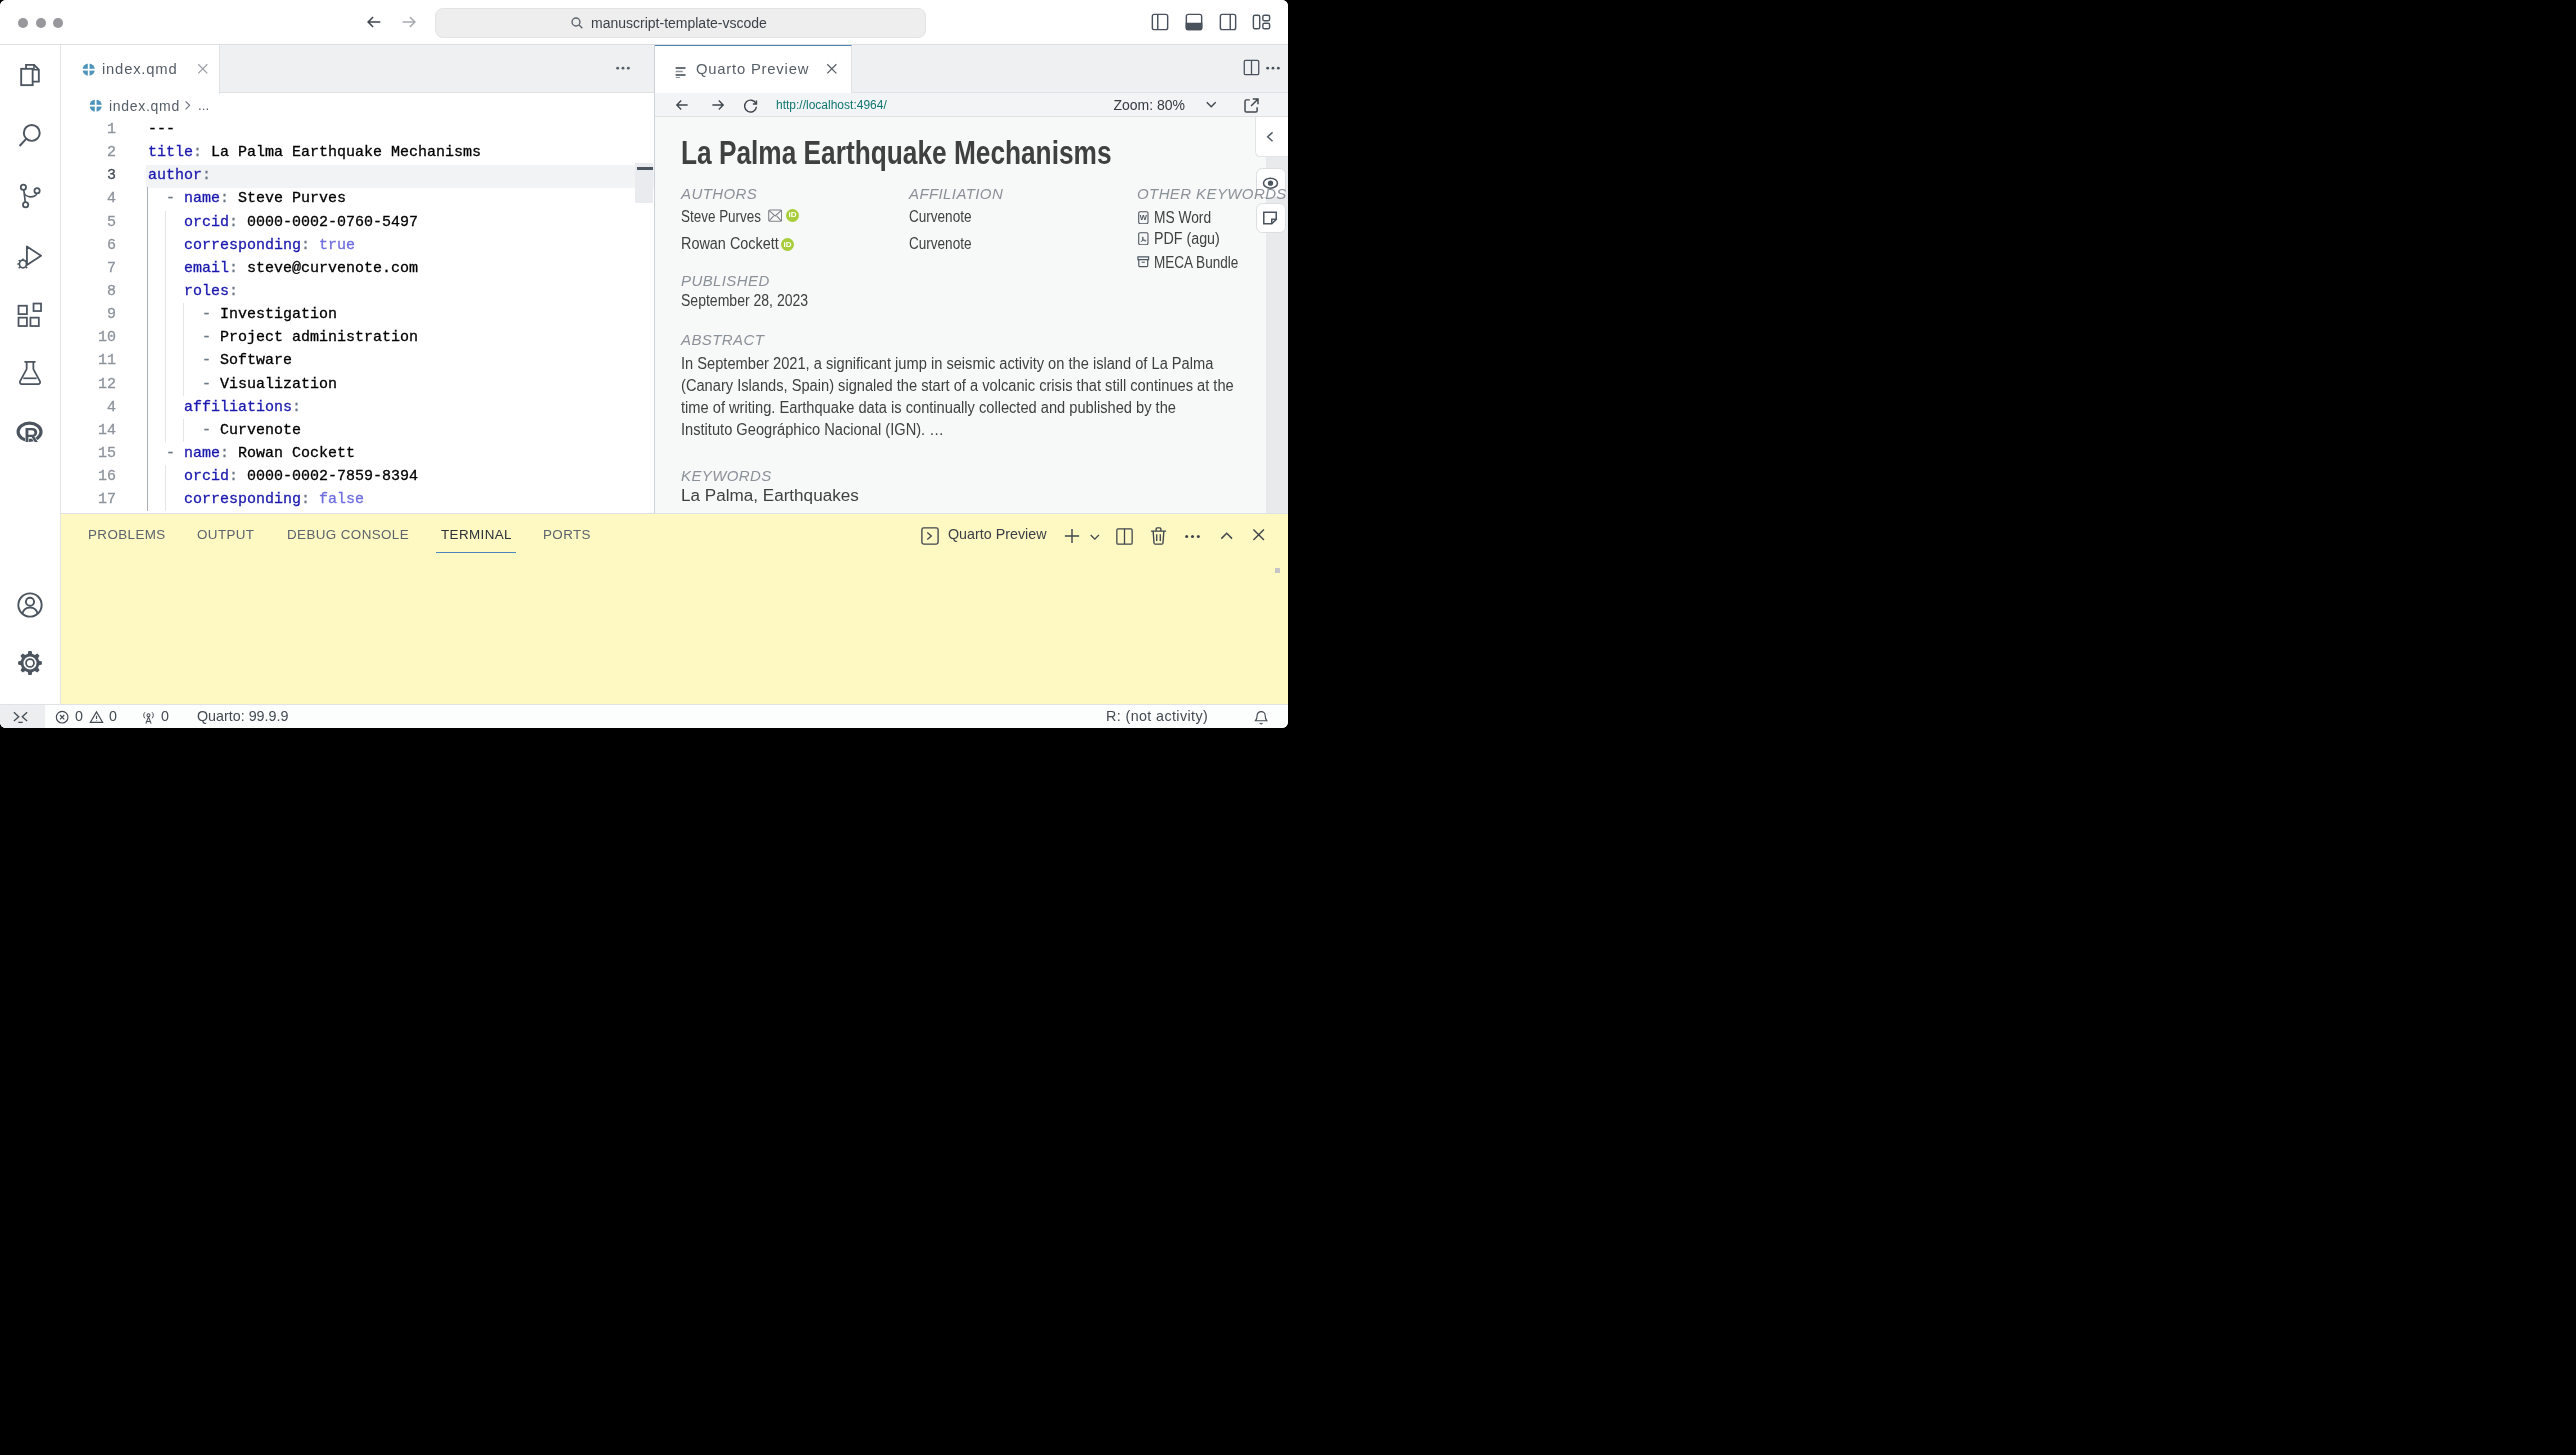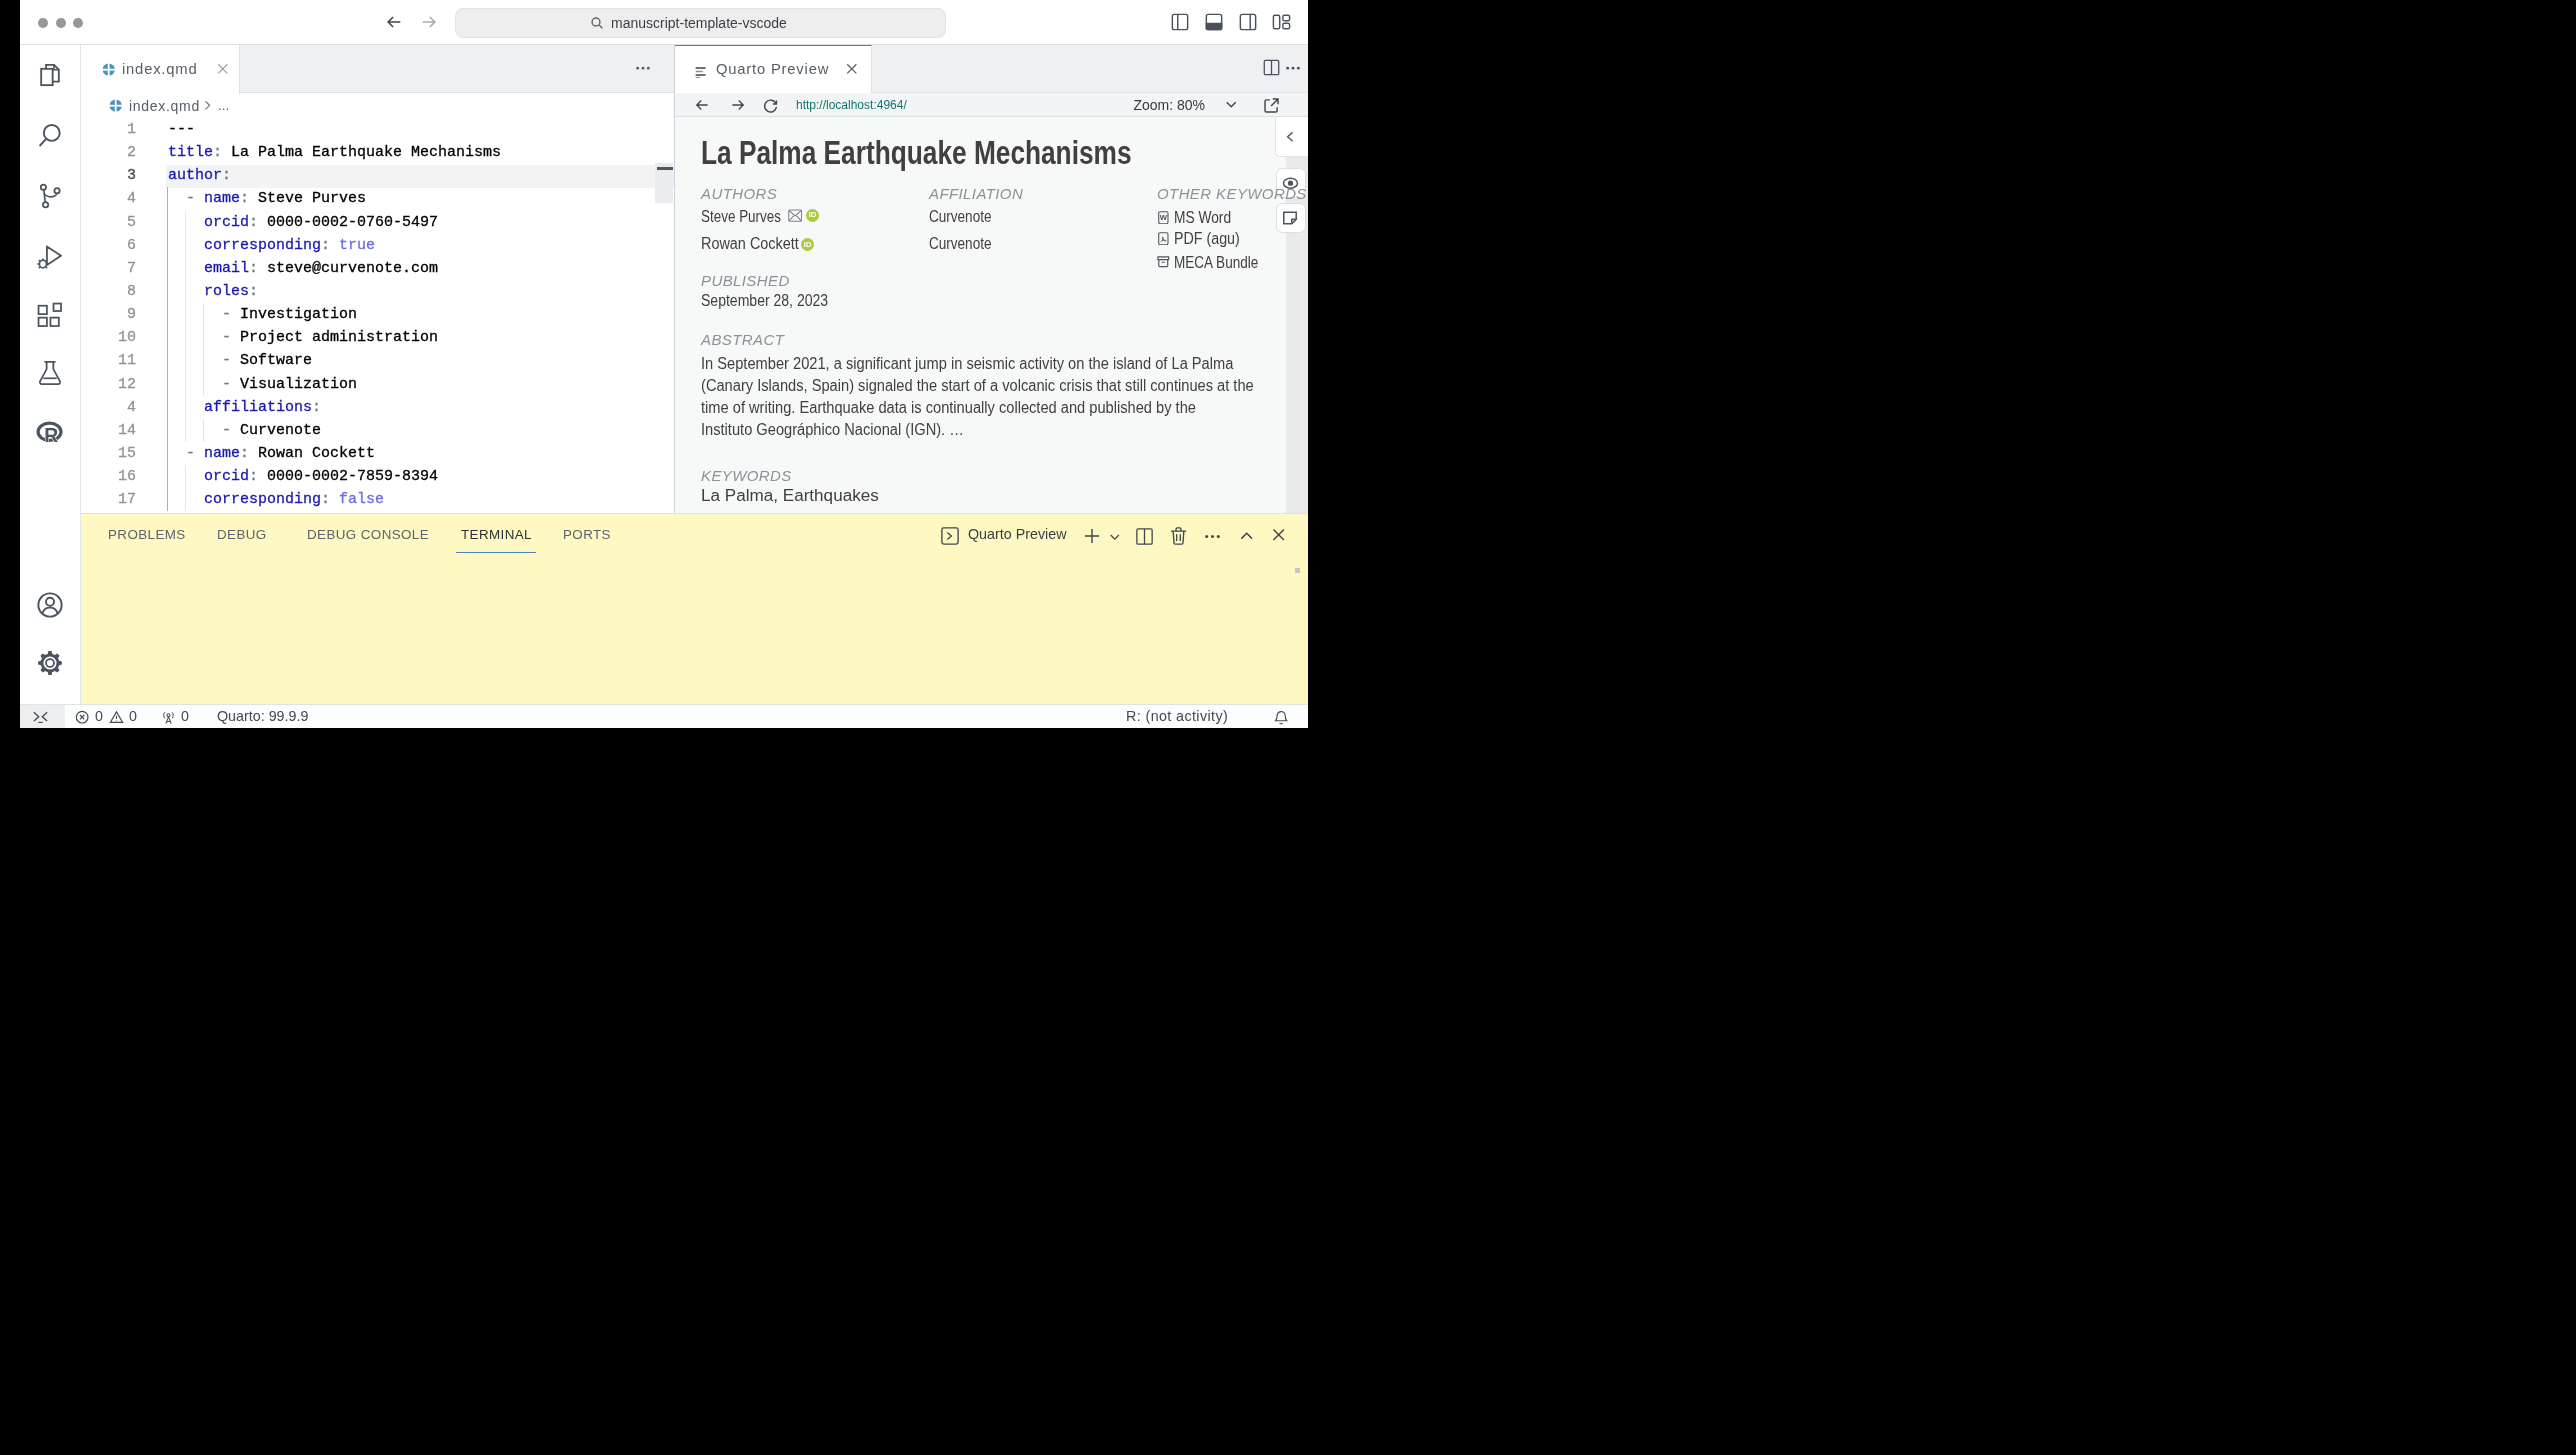--- a/index.html
+++ b/index.html
@@ -1,18 +1,18 @@
 <!DOCTYPE html>
 <html style="font-size:14.3px"><head>
 <meta charset="utf-8">
 <style>
   * { margin:0; padding:0; box-sizing:border-box; }
   html,body { background:#000; width:1288px; height:728px; overflow:hidden; }
   body { font-family:"Liberation Sans", sans-serif; }
-  .win { position:absolute; left:0; top:0; width:1288px; height:728px; background:#fff; border-radius:0; overflow:hidden;margin-left:20px; }
+  .win { position:absolute; left:0; top:0; width:1288px; height:728px; background:#fff; border-radius:6px; overflow:hidden; }
   .abs { position:absolute; }
   svg { display:block; }
 
   
   .titlebar { position:absolute; left:0; top:0; width:1288px; height:45px; background:#fff; border-bottom:0.9px solid #dde0e3; }
   .dot { position:absolute; top:18.3px; width:9.8px; height:9.8px; border-radius:50%; background:#97979c; }
   .urlbar { position:absolute; left:435px; top:8px; width:491px; height:29.5px; background:#eeeeef; border:0.9px solid #e3e3e5; border-radius:8px; }
   .urltext { position:absolute; left:591px; top:0; height:45px; line-height:46px; font-size:14px; color:#3c4148; }
 
   
@@ -326,21 +326,21 @@
 time of writing. Earthquake data is continually collected and published by the
 Instituto Geográphico Nacional (IGN). …</div>
 
       <div class="label" style="left:26px;top:350px">KEYWORDS</div>
       <div class="pt" id="t-kw" style="left: 26px; top: 369px; transform: scaleX(1.0688);">La Palma, Earthquakes</div>
     </div>
   </div>
 
   <div class="panel">
     <div class="ptab" style="left:27px">PROBLEMS</div>
-    <div class="ptab" style="left:136px">DEBUG</div>
+    <div class="ptab" style="left:136px">OUTPUT</div>
     <div class="ptab" style="left:226px">DEBUG CONSOLE</div>
     <div class="ptab" style="left:380px;color:#2c3138">TERMINAL</div>
     <div class="abs" style="left:375px;top:38px;width:80px;height:1.4px;background:#4c83bd"></div>
     <div class="ptab" style="left:482px">PORTS</div>
 
 
     <svg class="abs" style="left:860px;top:13.4px" width="18" height="18" viewBox="0 0 20 20" fill="none" stroke="#40454c" stroke-width="1.5">
         <rect x="1" y="1" width="18" height="18" rx="2"></rect>
         <path d="m7 6 4.5 4L7 14"></path>
       </svg>

